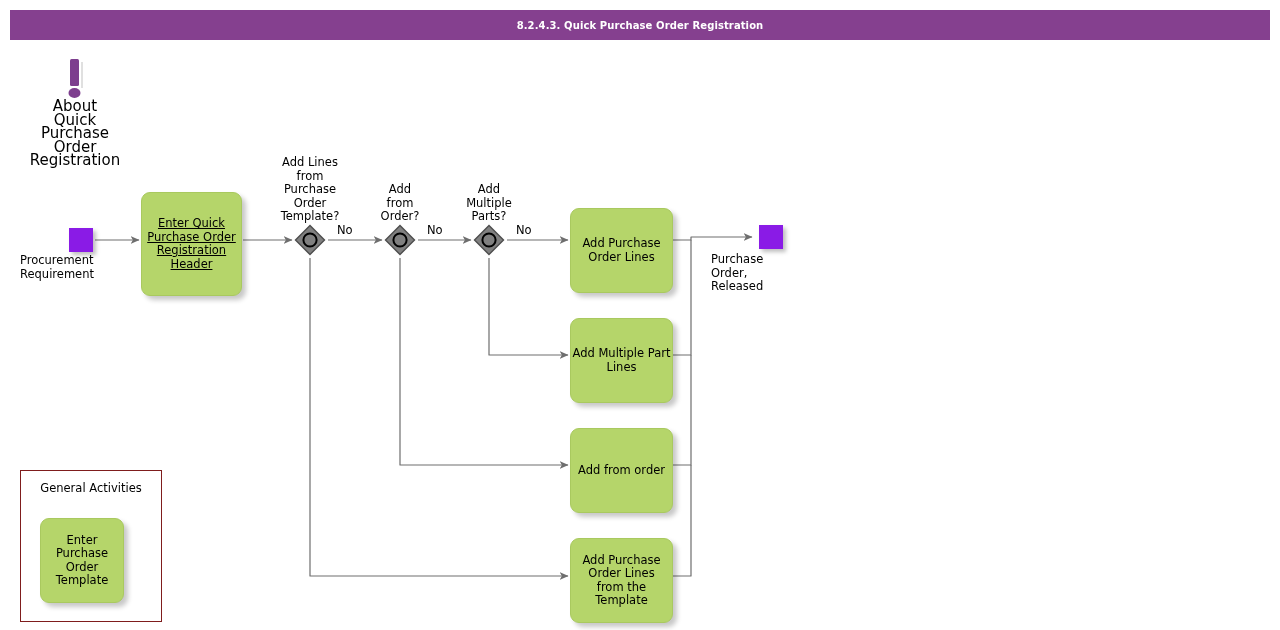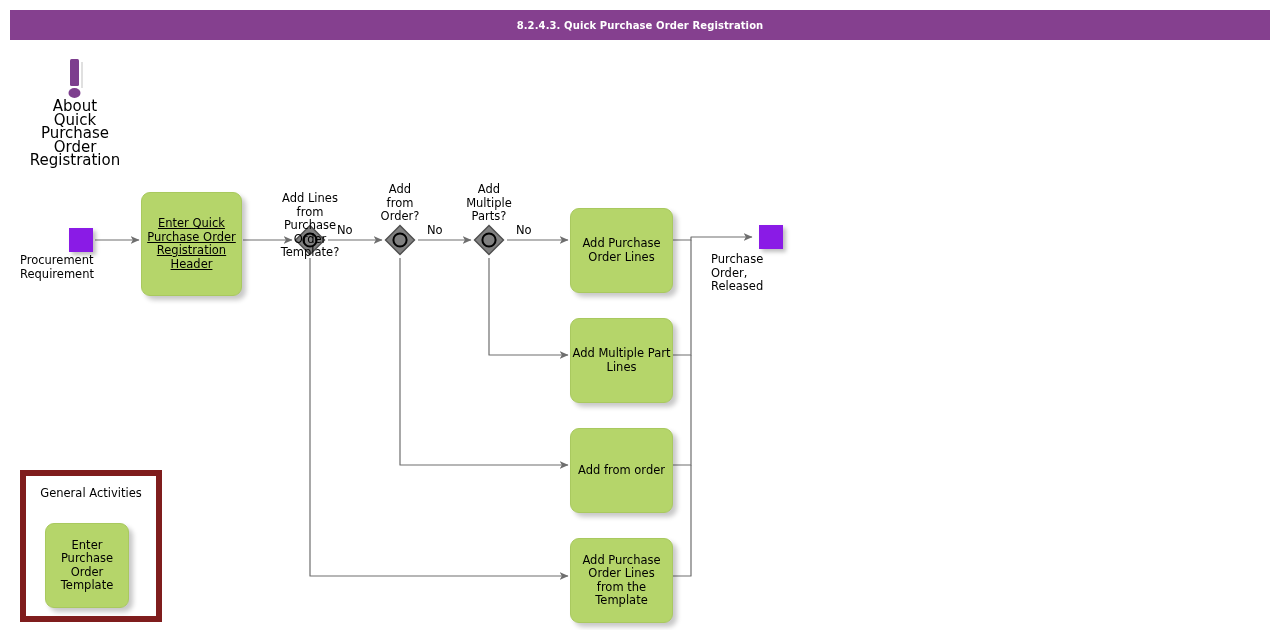--- a/index.html
+++ b/index.html
@@ -120,21 +120,21 @@
     text-align: center;
     font-size: 15px;
     line-height: 13.5px;
     white-space: pre-line;
     color: #000;
   }
 
   
   .group-box {
     position: absolute;
-    border: 6px solid #7f1d1d;
+    border: 1px solid #7f1d1d;
     background: #ffffff;
     box-sizing: border-box;
   }
   .group-title {
     position: absolute;
     width: 100%;
     text-align: center;
     font-size: 11.5px;
     color: #000;
   }
@@ -203,21 +203,21 @@
 Registration
 Header</span>
   </div>
 
   <div class="node gateway" style="left:293px; top:223px;">
     <svg width="34" height="34" viewBox="0 0 34 34" xmlns="http://www.w3.org/2000/svg">
       <polygon points="17,2.5 31.5,17 17,31.5 2.5,17" fill="#808080" stroke="#4D4D4D" stroke-width="1.4"></polygon>
       <circle cx="17" cy="17" r="6.6" fill="#808080" stroke="#000000" stroke-width="2"></circle>
     </svg>
   </div>
-  <div class="gw-label" style="left:255px; top:156px; width:110px;margin-top:36px;">Add Lines
+  <div class="gw-label" style="left:255px; top:156px; width:110px;">Add Lines
 from
 Purchase
 Order
 Template?</div>
   <div class="flow-label" style="left:337px; top:224px;">No</div>
 
   <div class="node gateway" style="left:383px; top:223px;">
     <svg width="34" height="34" viewBox="0 0 34 34" xmlns="http://www.w3.org/2000/svg">
       <polygon points="17,2.5 31.5,17 17,31.5 2.5,17" fill="#808080" stroke="#4D4D4D" stroke-width="1.4"></polygon>
       <circle cx="17" cy="17" r="6.6" fill="#808080" stroke="#000000" stroke-width="2"></circle>

